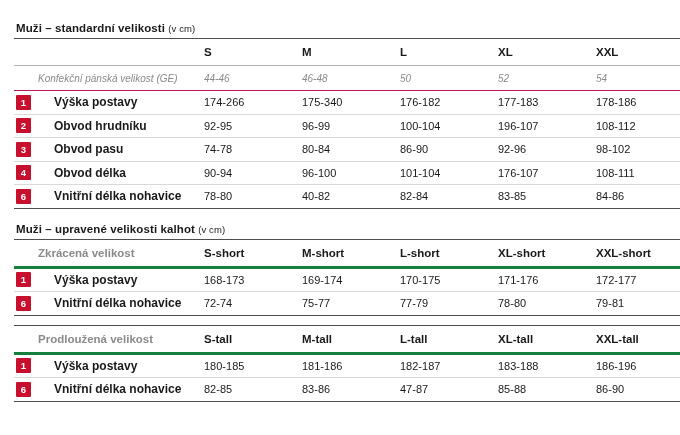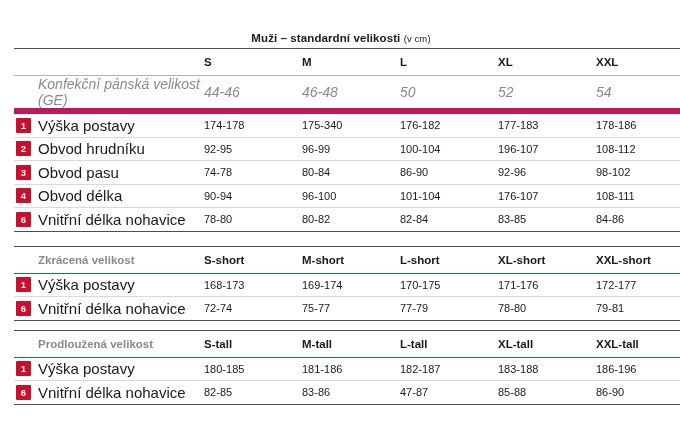--- a/index.html
+++ b/index.html
@@ -18,23 +18,22 @@
     position: relative;
     width: 680px;
     height: 435px;
     padding: 16px 14px 0 14px;
     box-sizing: border-box;
   }
   .section-title {
     font-size: 11.5px;
     font-weight: bold;
     color: #1a1a1a;
-    margin: 16px 0 4px 2px;
+    margin: 6px 0 4px 2px;
     letter-spacing: 0.1px;
-    text-align: center;
   }
   .section-title .unit {
     font-weight: normal;
     font-size: 9.5px;
   }
   table {
     border-collapse: collapse;
     width: 100%;
     table-layout: fixed;
   }
@@ -47,40 +46,40 @@
     vertical-align: middle;
   }
   tr.head-row > * {
     font-size: 11.5px;
     font-weight: bold;
     height: 26px;
     border-top: 1.5px solid #4d4d4d;
     border-bottom: 1px solid #b3b3b3;
   }
   tr.sub-row > * {
-    font-size: 14px;
+    font-size: 10px;
     font-style: italic;
     color: #8a8a8a;
     height: 24px;
-    border-bottom: 6px solid #be185d;
+    border-bottom: 1px solid #be185d;
   }
   tr.data-row > * {
     font-size: 11px;
     height: 22.5px;
     border-bottom: 1px solid #d9d9d9;
   }
   tr.data-row.last > * {
     border-bottom: 1.5px solid #4d4d4d;
   }
   tr.sub-head-row > * {
     font-size: 11.5px;
     font-weight: bold;
     height: 26px;
     border-top: 1.5px solid #4d4d4d;
-    border-bottom: 1px solid #15803d;
+    border-bottom: 3px solid #15803d;
   }
   tr.sub-head-row .grey-label {
     color: #8a8a8a;
     font-weight: bold;
   }
   .label-cell {
     display: flex;
     align-items: center;
     gap: 7px;
     padding-left: 2px;
@@ -93,24 +92,25 @@
     height: 15px;
     background: #c8102e;
     color: #ffffff;
     font-size: 9.5px;
     font-weight: bold;
     line-height: 1;
     flex: 0 0 auto;
     border-radius: 1px;
   }
   .label-text {
-    font-size: 15px;
-    font-weight: normal;
+    font-size: 12px;
+    font-weight: bold;
     color: #1a1a1a;
     white-space: nowrap;
+    margin-left: 16px;
   }
   .head-label {
     padding-left: 2px;
   }
   .sub-label {
     padding-left: 24px;
   }
   .val {
     padding-left: 2px;
   }
@@ -165,21 +165,21 @@
           <td class="sub-val">54</td>
         </tr>
 
         <tr class="data-row">
           <td>
             <div class="label-cell">
               <span class="badge">1</span>
               <span class="label-text">Výška postavy</span>
             </div>
           </td>
-          <td class="val">174-178</td>
+          <td class="val">174-266</td>
           <td class="val">175-340</td>
           <td class="val">176-182</td>
           <td class="val">177-183</td>
           <td class="val">178-186</td>
         </tr>
 
         <tr class="data-row">
           <td>
             <div class="label-cell">
               <span class="badge">2</span>
@@ -222,30 +222,34 @@
         </tr>
 
         <tr class="data-row last">
           <td>
             <div class="label-cell">
               <span class="badge">6</span>
               <span class="label-text">Vnitřní délka nohavice</span>
             </div>
           </td>
           <td class="val">78-80</td>
-          <td class="val">80-82</td>
+          <td class="val">40-82</td>
           <td class="val">82-84</td>
           <td class="val">83-85</td>
           <td class="val">84-86</td>
         </tr>
       </tbody>
     </table>
   </div>
 
   <div class="block tight">
+    <div class="section-title">
+      <span>Muži – upravené velikosti kalhot</span>
+      <span class="unit">(v cm)</span>
+    </div>
 
     <table>
       <colgroup>
         <col class="c-label">
           <col class="c-val">
           <col class="c-val">
           <col class="c-val">
           <col class="c-val">
           <col class="c-val">
       </colgroup>

